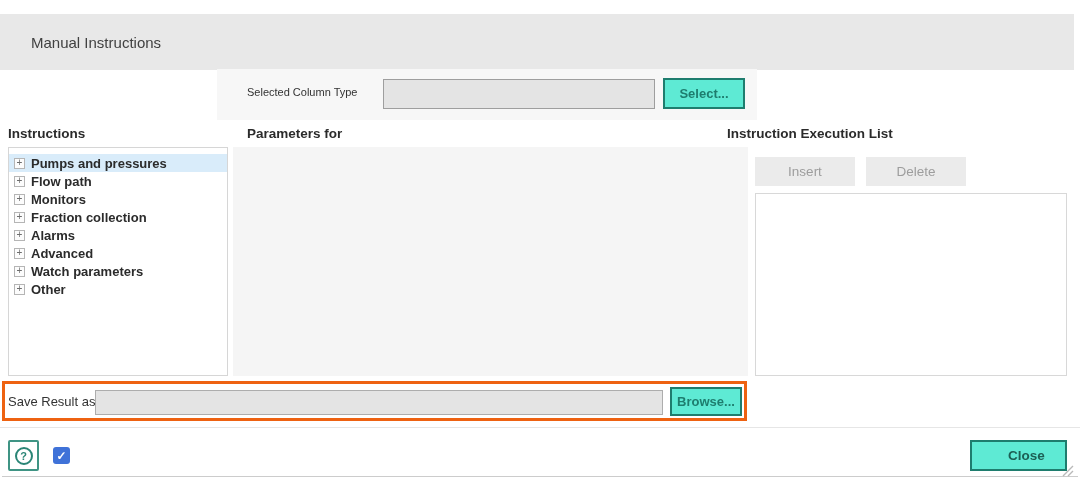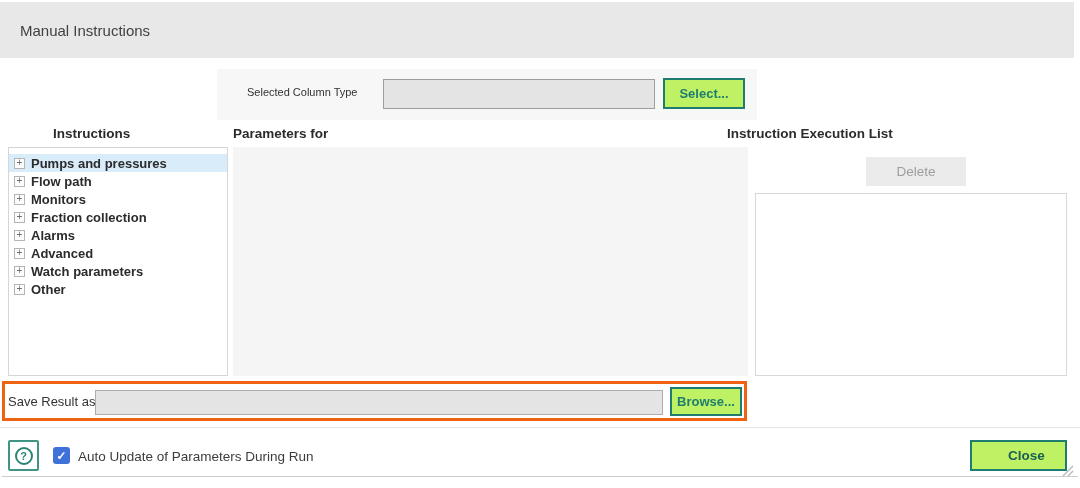--- a/index.html
+++ b/index.html
@@ -1,34 +1,34 @@
 <!DOCTYPE html>
 <html><head>
 <meta charset="utf-8">
 <style>
   * { margin:0; padding:0; box-sizing:border-box; }
   body { font-family:"Liberation Sans", sans-serif; background:#ffffff; }
   .stage { position:relative; width:1080px; height:488px; background:#ffffff; overflow:hidden; }
 
-  .titlebar { position:absolute; left:0; top:2px; width:1074px; height:56px; background:#e8e8e8;
-              display:flex; align-items:center; padding-left:20px; }
+  .titlebar { position:absolute; left:0; top:14px; width:1074px; height:56px; background:#e8e8e8;
+              display:flex; align-items:center; padding-left:31px; }
   .titlebar span { font-size:15px; color:#414141; }
 
   .coltype-panel { position:absolute; left:217px; top:69px; width:540px; height:51px; background:#f7f7f7; }
   .coltype-label { position:absolute; left:30px; top:17px; font-size:11px; color:#333; white-space:nowrap; }
   .field { background:#e4e4e4; border:1px solid #9e9e9e; }
   .coltype-field { position:absolute; left:166px; top:10px; width:272px; height:30px; }
-  .btn-teal { position:absolute; background:#bef264; border:2px solid #1e7d6e; color:#1e7d6e;
+  .btn-teal { position:absolute; background:#5eead4; border:2px solid #1e7d6e; color:#1e7d6e;
               font-weight:bold; font-size:13px; display:flex; align-items:center; justify-content:center;
               font-family:"Liberation Sans", sans-serif; cursor:pointer; }
   .select-btn { left:446px; top:9px; width:82px; height:31px; }
 
   .col-header { position:absolute; top:126px; font-weight:bold; font-size:13.5px; color:#2b2b2b; white-space:nowrap; }
-  .h-instructions { left:8px;margin-left:45px; }
-  .h-parameters { left:233px; }
+  .h-instructions { left:8px; }
+  .h-parameters { left:247px; }
   .h-execution { left:727px; }
 
   .tree-box { position:absolute; left:8px; top:147px; width:220px; height:229px; background:#fff;
               border:1px solid #d6d6d6; padding-top:6px; overflow:hidden; }
   .tree-item { display:flex; align-items:center; height:18px; padding-left:5px; cursor:default; }
   .tree-item.selected { background:#d9ecfa; }
   .expander { width:11px; height:11px; border:1px solid #b5b5b5; background:#fcfcfc; color:#6e6e6e;
               font-size:10px; line-height:8px; text-align:center; margin-right:6px; flex:none; }
   .tree-label { font-weight:bold; font-size:13px; color:#2b2b2b; white-space:nowrap; }
 
@@ -116,38 +116,38 @@
         <span class="tree-label">Watch parameters</span>
       </div>
       <div class="tree-item">
         <span class="expander">+</span>
         <span class="tree-label">Other</span>
       </div>
     </div>
 
   <div class="params-panel"></div>
 
+  <button class="btn-disabled insert-btn">Insert</button>
   <button class="btn-disabled delete-btn">Delete</button>
   <div class="exec-listbox"></div>
 
   <div class="highlight-rect"></div>
   <span class="save-label">Save Result as</span>
   <input class="field save-field" readonly="" value="" style="">
   <button class="btn-teal browse-btn">Browse...</button>
 
   <div class="divider"></div>
 
   <div class="help-btn">
     <span class="help-circle">?</span>
   </div>
 
   <div class="checkbox">
     <span>✓</span>
   </div>
-  <span class="checkbox-label">Auto Update of Parameters During Run</span>
 
   <button class="btn-teal close-btn">Close</button>
 
   <div class="bottom-line"></div>
   <svg class="grip" width="15" height="13">
     <path d="M14 2 L4 12 M14 7 L9 12" stroke="#b9b9b9" stroke-width="1.4" fill="none"></path>
   </svg>
 
 </div>
 

